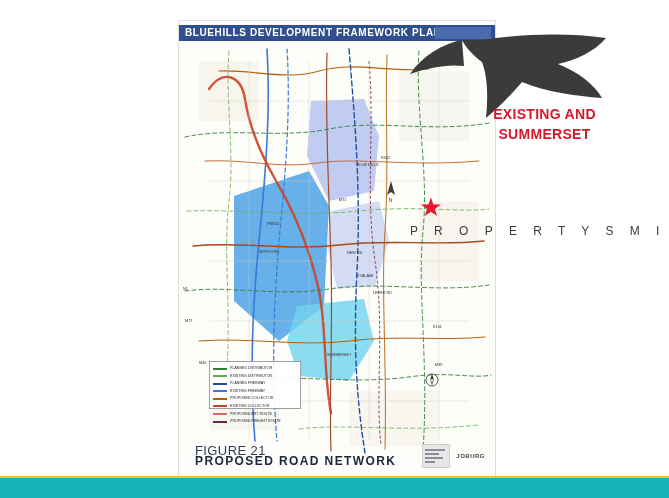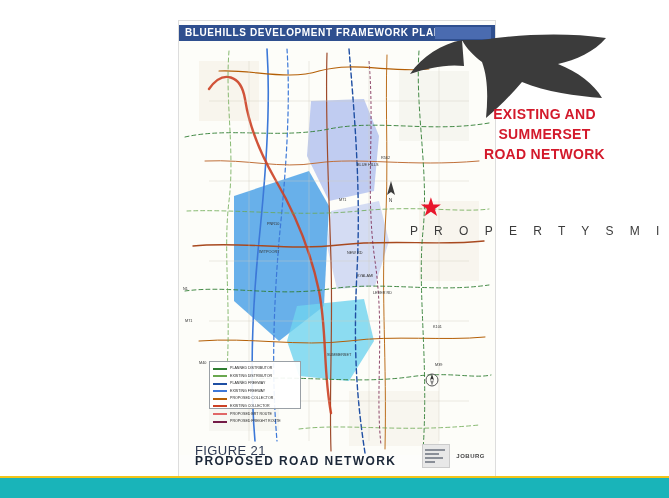--- a/index.html
+++ b/index.html
@@ -386,21 +386,20 @@
     <path d="M112,18 C150,12 196,10 236,16 C224,30 206,38 188,42 C208,50 224,62 232,76
              C206,74 176,70 152,60 C140,74 128,86 116,96 C118,76 118,56 112,40 C104,34 96,26 92,18 Z" fill="#3b3b3b"></path>
     <path d="M92,18 C72,22 52,34 40,52 C58,46 76,42 94,44 Z" fill="#3b3b3b"></path>
   </svg>
   <div id="anvil-sub">P R O P E R T Y   S M I T H</div>
 </div>
 
 <div id="overlay-caption">
   <div>EXISTING AND</div>
   <div>SUMMERSET</div>
-  <div>ROAD NETWORK</div>
 </div>
 
 <div id="star-marker">★</div>
 
 <div style="position:absolute;left:424px;top:372px;width:16px;height:16px;">
   <svg viewBox="0 0 16 16" width="16" height="16">
     <circle cx="8" cy="8" r="6" fill="none" stroke="#555" stroke-width="1"></circle>
     <polygon points="8,2 10,8 8,7 6,8" fill="#333"></polygon>
     <polygon points="8,14 6,8 8,9 10,8" fill="#888"></polygon>
   </svg>

